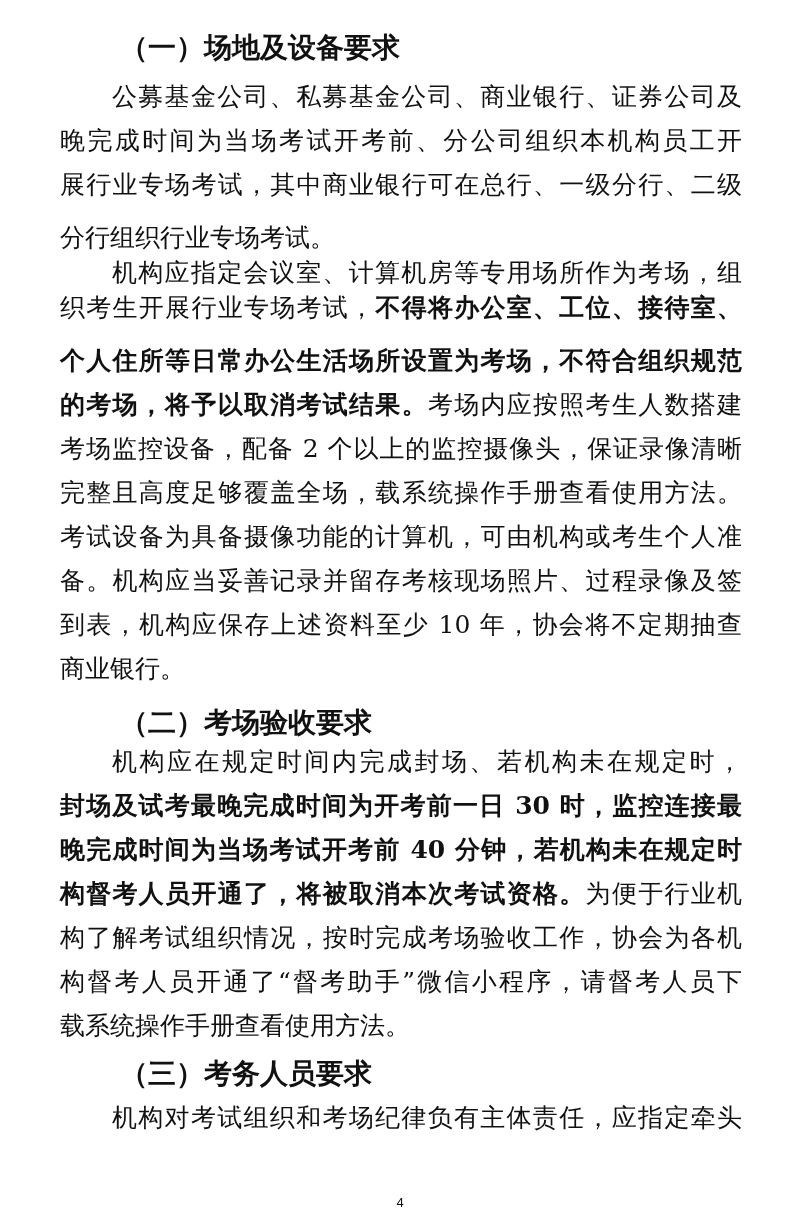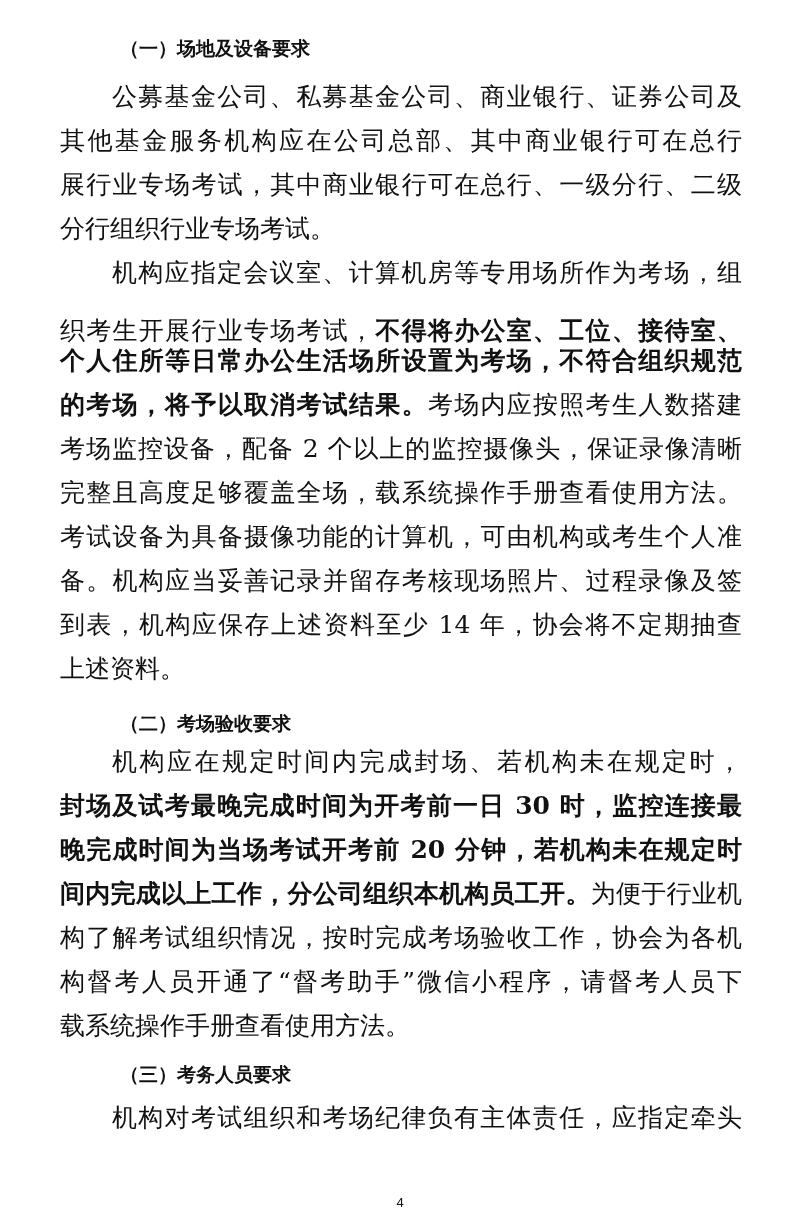--- a/index.html
+++ b/index.html
@@ -3,41 +3,41 @@
 <meta charset="utf-8">
 <style>
   html, body { margin: 0; padding: 0; background: #ffffff; }
   body { width: 800px; height: 1232px; position: relative; overflow: hidden;
          font-family: "DejaVu Serif", "Liberation Serif", serif; color: #111; }
   .line { position: absolute; left: 60px; width: 682px; height: 44px; line-height: 44px;
           font-size: 25px; white-space: nowrap; text-align: justify; text-align-last: justify; letter-spacing: 0; }
   .line.indent { left: 112px; width: 630px; }
   .line.last { text-align-last: left; }
   .heading { position: absolute; left: 120px; height: 44px; line-height: 44px;
-             font-size: 19px; font-weight: bold; white-space: nowrap; }
+             font-size: 28px; font-weight: bold; white-space: nowrap; }
   b { font-weight: bold; }
   .pagenum { position: absolute; top: 1195px; left: 0; width: 800px; text-align: center;
              font-size: 13px; font-family: "Liberation Sans", sans-serif; }
 </style>
 </head>
 <body>
 
 <div>
 
   <div class="heading" style="top:26px">（一）场地及设备要求</div>
 
   <div class="line indent" style="top:75px">公募基金公司、私募基金公司、商业银行、证券公司及</div>
-  <div class="line" style="top:119px">其他基金服务机构应在公司总部、其中商业银行可在总行</div>
+  <div class="line" style="top:119px">晚完成时间为当场考试开考前、分公司组织本机构员工开</div>
   <div class="line" style="top:163px">展行业专场考试，其中商业银行可在总行、一级分行、二级</div>
-  <div class="line last" style="top:207px">分行组织行业专场考试。</div>
+  <div class="line last" style="top:216px">分行组织行业专场考试。</div>
 
   <div class="line indent" style="top:251px">
     <span>机构应指定会议室、计算机房等专用场所作为考场，组</span>
   </div>
-  <div class="line" style="top:309px">
+  <div class="line" style="top:286px">
     <span>织考生开展行业专场考试，</span><b>不得将办公室、工位、接待室、</b>
   </div>
   <div class="line" style="top:339px">
     <b>个人住所等日常办公生活场所设置为考场，不符合组织规范</b>
   </div>
   <div class="line" style="top:383px">
     <b>的考场，将予以取消考试结果。</b><span>考场内应按照考生人数搭建</span>
   </div>
   <div class="line" style="top:427px">
     <span>考场监控设备，配备 2 个以上的监控摄像头，保证录像清晰</span>
@@ -45,39 +45,39 @@
   <div class="line" style="top:471px">
     <span>完整且高度足够覆盖全场，载系统操作手册查看使用方法。</span>
   </div>
   <div class="line" style="top:515px">
     <span>考试设备为具备摄像功能的计算机，可由机构或考生个人准</span>
   </div>
   <div class="line" style="top:559px">
     <span>备。机构应当妥善记录并留存考核现场照片、过程录像及签</span>
   </div>
   <div class="line" style="top:603px">
-    <span>到表，机构应保存上述资料至少 14 年，协会将不定期抽查</span>
+    <span>到表，机构应保存上述资料至少 10 年，协会将不定期抽查</span>
   </div>
   <div class="line last" style="top:647px">
-    <span>上述资料。</span>
+    <span>商业银行。</span>
   </div>
 
   <div class="heading" style="top:701px">（二）考场验收要求</div>
 
   <div class="line indent" style="top:740px">
     <span>机构应在规定时间内完成封场、若机构未在规定时，</span>
   </div>
   <div class="line" style="top:784px">
     <b>封场及试考最晚完成时间为开考前一日 30 时，监控连接最</b>
   </div>
   <div class="line" style="top:828px">
-    <b>晚完成时间为当场考试开考前 20 分钟，若机构未在规定时</b>
+    <b>晚完成时间为当场考试开考前 40 分钟，若机构未在规定时</b>
   </div>
   <div class="line" style="top:872px">
-    <b>间内完成以上工作，分公司组织本机构员工开。</b><span>为便于行业机</span>
+    <b>构督考人员开通了，将被取消本次考试资格。</b><span>为便于行业机</span>
   </div>
   <div class="line" style="top:916px">
     <span>构了解考试组织情况，按时完成考场验收工作，协会为各机</span>
   </div>
   <div class="line" style="top:960px">
     <span>构督考人员开通了“督考助手”微信小程序，请督考人员下</span>
   </div>
   <div class="line last" style="top:1004px">
     <span>载系统操作手册查看使用方法。</span>
   </div>

